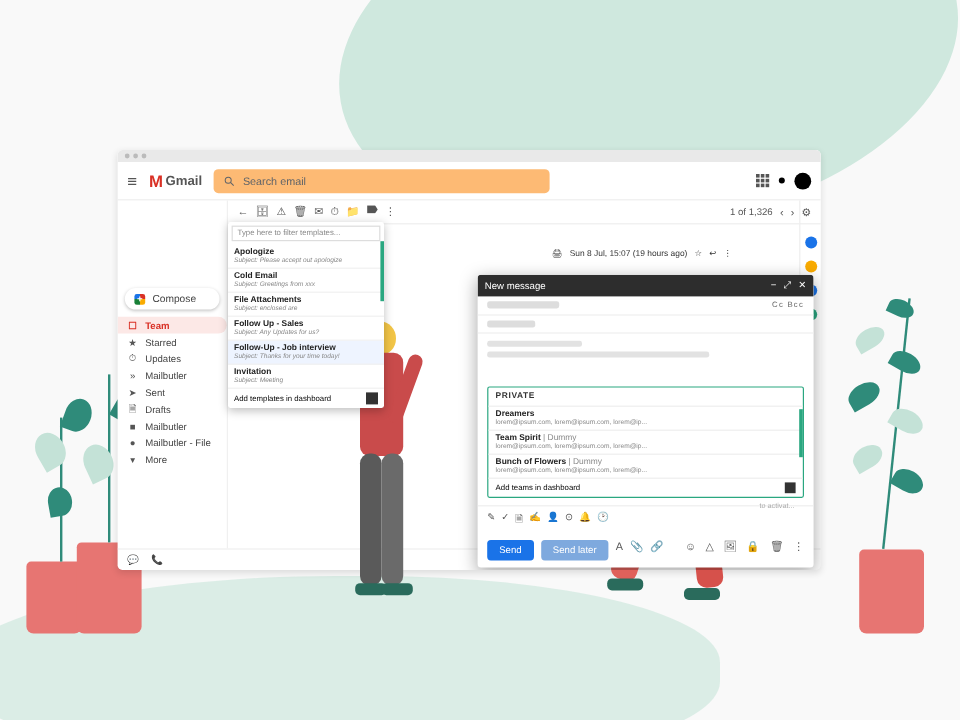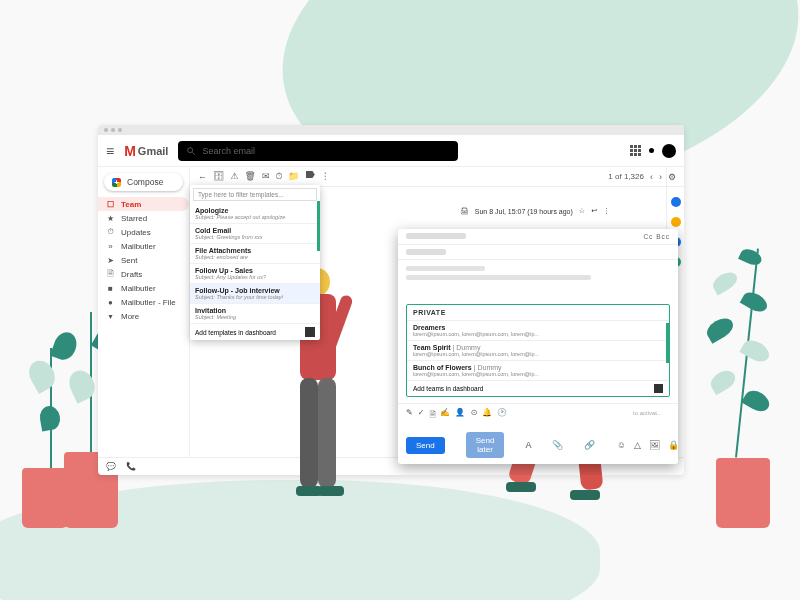--- a/index.html
+++ b/index.html
@@ -17,30 +17,30 @@
     background: #fff; border-radius: 4px; box-shadow: 0 2px 6px rgba(0,0,0,.12);
     display: flex; flex-direction: column; overflow: hidden;
   }
   .chrome { height: 10px; background: #e9e9e9; border-top-left-radius: 4px; border-top-right-radius: 4px; display: flex; align-items: center; padding-left: 6px; gap: 3px;}
   .chrome span { width: 4px; height: 4px; background: #bbb; border-radius: 50%; }
 
   .topbar { height: 32px; display: flex; align-items: center; gap: 10px; padding: 0 8px; border-bottom: 1px solid #eee; }
   .menu-icon { font-size: 14px; color: #555; }
   .gm-logo { display: flex; align-items: center; gap: 2px; font-weight: bold; font-size: 11px; color: #555; }
   .gm-m { color:#d93025; font-size:14px; font-weight:bold;}
-  .search { flex: 0 0 280px; height: 20px; background: #000000; border-radius: 4px; display: flex; align-items: center; padding: 0 8px; color:#5f6368; font-size: 9px; gap:6px;}
+  .search { flex: 0 0 280px; height: 20px; background: #fdba74; border-radius: 4px; display: flex; align-items: center; padding: 0 8px; color:#5f6368; font-size: 9px; gap:6px;}
   .search svg { width: 10px; height:10px; }
   .top-right { margin-left: auto; display:flex; gap:8px; align-items: center;}
   .dot { width:5px; height:5px; background:#000; border-radius:50%; }
   .grid-icon { display:grid; grid-template-columns:repeat(3,3px); gap:1px;}
   .grid-icon span{width:3px;height:3px;background:#555;}
   .avatar{width:14px;height:14px;background:#000;border-radius:50%;}
 
   .body { flex:1; display:flex; min-height:0;}
-  .sidebar { width:92px; display:flex; flex-direction:column; font-size:8px; color:#444; padding-top:6px; border-right:1px solid #f0f0f0;}
+  .sidebar { width:92px; display:flex; flex-direction:column; font-size:8px; color:#444; padding-top:6px; border-right:1px solid #f0f0f0;justify-content:center;}
   .compose { display:flex; align-items:center; gap:6px; margin:0 6px 6px 6px; padding:4px 8px; border-radius:16px; box-shadow:0 1px 3px rgba(0,0,0,.25); font-size:8.5px;}
   .compose .plus { background: conic-gradient(#d93025 0 90deg,#f9ab00 90deg 180deg,#188038 180deg 270deg,#1a73e8 270deg 360deg); width:9px;height:9px; border-radius:2px; position:relative;}
   .compose .plus::after{content:"+";position:absolute;inset:0;display:flex;align-items:center;justify-content:center;color:#fff;font-size:8px;font-weight:bold;}
   .side-item { display:flex; align-items:center; gap:6px; padding:2px 8px; height:14px;}
   .side-item.active { background:#fce8e6; color:#d93025; border-top-right-radius:10px; border-bottom-right-radius:10px; font-weight:bold;}
   .side-item .ic { width:9px; text-align:center; font-size:8px; color:#555;}
   .side-item.active .ic{color:#d93025;}
 
   .main { flex:1; position:relative; display:flex; flex-direction:column;}
   .toolbar { height:20px; border-bottom:1px solid #eee; display:flex; align-items:center; gap:8px; padding:0 8px; font-size:8px; color:#555;}
@@ -73,21 +73,21 @@
   .teams { margin:4px 8px 6px 8px; border:1px solid #2aa780; border-radius:2px; position:relative; font-size:6.5px;}
   .teams .scrollbar{position:absolute;right:0;top:18px;width:3px;height:40px;background:#2aa780;}
   .teams-head{padding:4px 6px; font-weight:bold; font-size:7px; color:#333; letter-spacing:.5px;}
   .team{padding:3px 6px;border-top:1px solid #eee;}
   .team .nm{font-weight:bold;font-size:7px;color:#222;}
   .team .dim{color:#888;font-weight:normal;}
   .team .who{font-size:5.5px;color:#888;}
   .teams-foot{display:flex;align-items:center;justify-content:space-between;padding:3px 6px;border-top:1px solid #eee;}
   .teams .sq{width:9px;height:9px;background:#333;}
   .cw-tools{padding:4px 8px;border-top:1px solid #eee;display:flex;gap:5px;font-size:8px;color:#555;}
-  .cw-actions{padding:6px 8px;display:flex;align-items:center;gap:21px;}
+  .cw-actions{padding:6px 8px;display:flex;gap:6px;}
   .btn{font-size:8px;padding:4px 10px;border-radius:3px;color:#fff;border:none;}
   .btn.send{background:#1a73e8;}
   .btn.later{background:#7ea9de;}
   .cw-actions .ri{margin-left:auto;display:flex;gap:8px;color:#555;font-size:9px;}
   .activ{position:absolute;right:16px;bottom:48px;font-size:6px;color:#aaa;}
 
   .right-rail{position:absolute;right:0;top:0;width:18px;height:100%;border-left:1px solid #eee;display:flex;flex-direction:column;align-items:center;gap:10px;padding-top:30px;}
   .rr{width:10px;height:10px;border-radius:50%;}
 
   .statusbar{height:18px;border-top:1px solid #eee;display:flex;align-items:center;gap:10px;padding:0 8px;font-size:8px;color:#666;}
@@ -270,20 +270,28 @@
 
         <div class="msg-meta">
           <span>🖨</span>
           <span>Sun 8 Jul, 15:07 (19 hours ago)</span>
           <span>☆</span>
           <span>↩</span>
           <span>⋮</span>
         </div>
 
         <div class="compose-win">
+          <div class="cw-head">
+            <span>New message</span>
+            <span class="wc">
+                <span>−</span>
+                <span>⤢</span>
+                <span>✕</span>
+              </span>
+          </div>
           <div class="cw-row">
             <span style="width:60px;height:6px;background:#ddd;border-radius:2px;"></span>
             <span class="ccbcc">Cc Bcc</span>
           </div>
           <div class="cw-row">
               <span style="width:40px;height:6px;background:#ddd;border-radius:2px;"></span>
             </div>
           <div class="cw-body">
             <div class="ph-line" style="width:30%;"></div>
             <div class="ph-line" style="width:70%;"></div>

